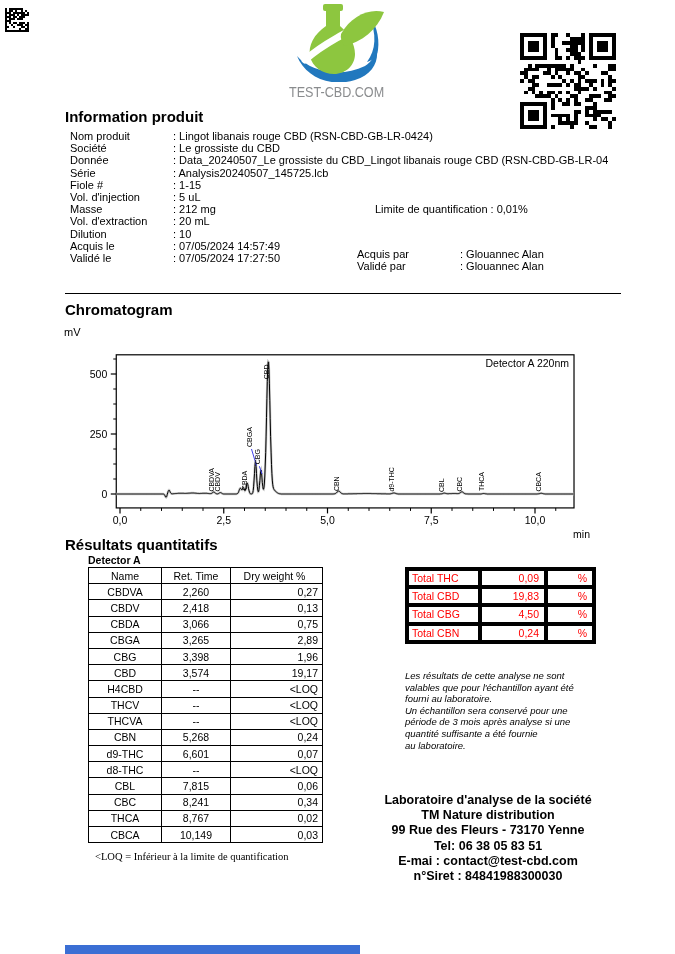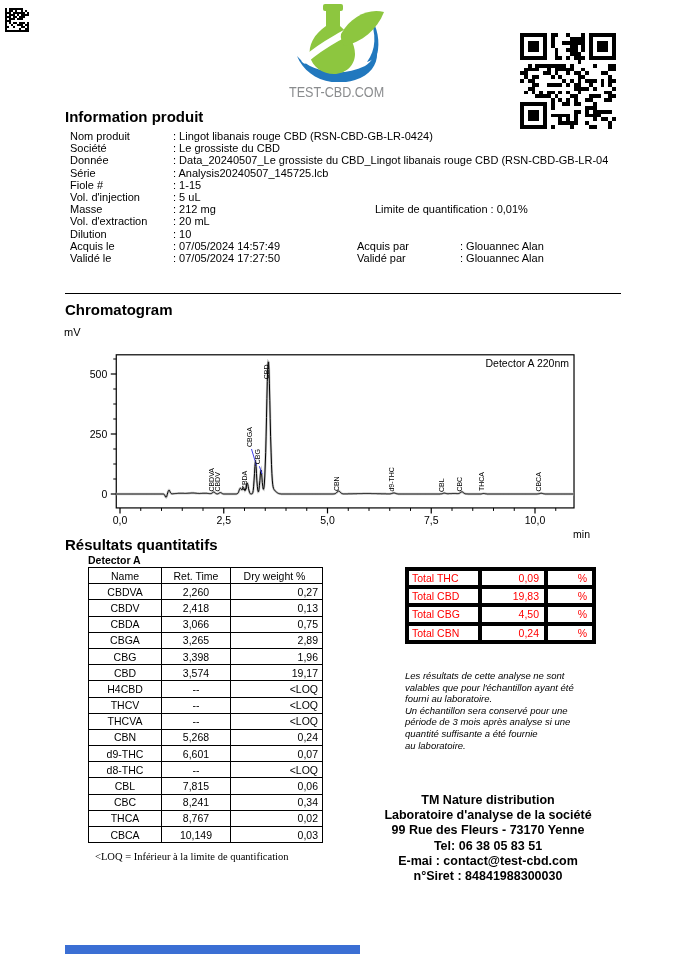--- a/index.html
+++ b/index.html
@@ -6,21 +6,21 @@
   .page{position:relative;width:675px;height:954px;background:#ffffff;overflow:hidden;
         font-family:"Liberation Sans",sans-serif;color:#000;}
   .abs{position:absolute;}
   .sec-title{font-size:15px;font-weight:bold;letter-spacing:0;}
   
   .info-block{left:70px;top:130px;width:600px;font-size:11px;line-height:12.2px;}
   .info-row{position:relative;display:flex;white-space:nowrap;}
   .info-label{width:103px;flex:none;}
   .info-value{flex:none;overflow:hidden;}
   .info-extra{position:absolute;left:305px;top:0;white-space:nowrap;}
-  .info-extra-label{display:inline-block;width:103px;}
+  .info-extra-label{display:inline-block;width:103px;margin-top:8px;}
   .rule{left:65px;top:293px;width:556px;height:0;border-top:1.5px solid #000;}
   .mv-label{left:64px;top:326px;font-size:11px;}
   
   .detectorA{left:88px;top:554px;font-size:10.5px;font-weight:bold;}
   table{border-collapse:collapse;table-layout:fixed;}
   .res-table{left:88px;top:567px;width:227px;font-size:10.5px;}
   .res-table td,.res-table th{border:1px solid #000;height:15.2px;padding:0;font-weight:normal;overflow:hidden;}
   .res-c0{width:72px;text-align:center;}
   .res-c1{width:68px;text-align:center;}
   .res-c2{width:87px;text-align:right;padding-right:4px !important;}
@@ -701,22 +701,22 @@
     <div>Les résultats de cette analyse ne sont</div>
     <div>valables que pour l'échantillon ayant été</div>
     <div>fourni au laboratoire.</div>
     <div>Un échantillon sera conservé pour une</div>
     <div>période de 3 mois après analyse si une</div>
     <div>quantité suffisante a été fournie</div>
     <div>au laboratoire.</div>
   </div>
 
   <div class="abs lab-block">
+    <div>Laboratoire d'analyse de la société</div>
     <div>TM Nature distribution</div>
-    <div>Laboratoire d'analyse de la société</div>
     <div>99 Rue des Fleurs - 73170 Yenne</div>
     <div>Tel: 06 38 05 83 51</div>
     <div>E-mai : contact@test-cbd.com</div>
     <div>n°Siret : 84841988300030</div>
   </div>
 
   <div class="abs bottom-bar"></div>
 </div>
 
 </body></html>

